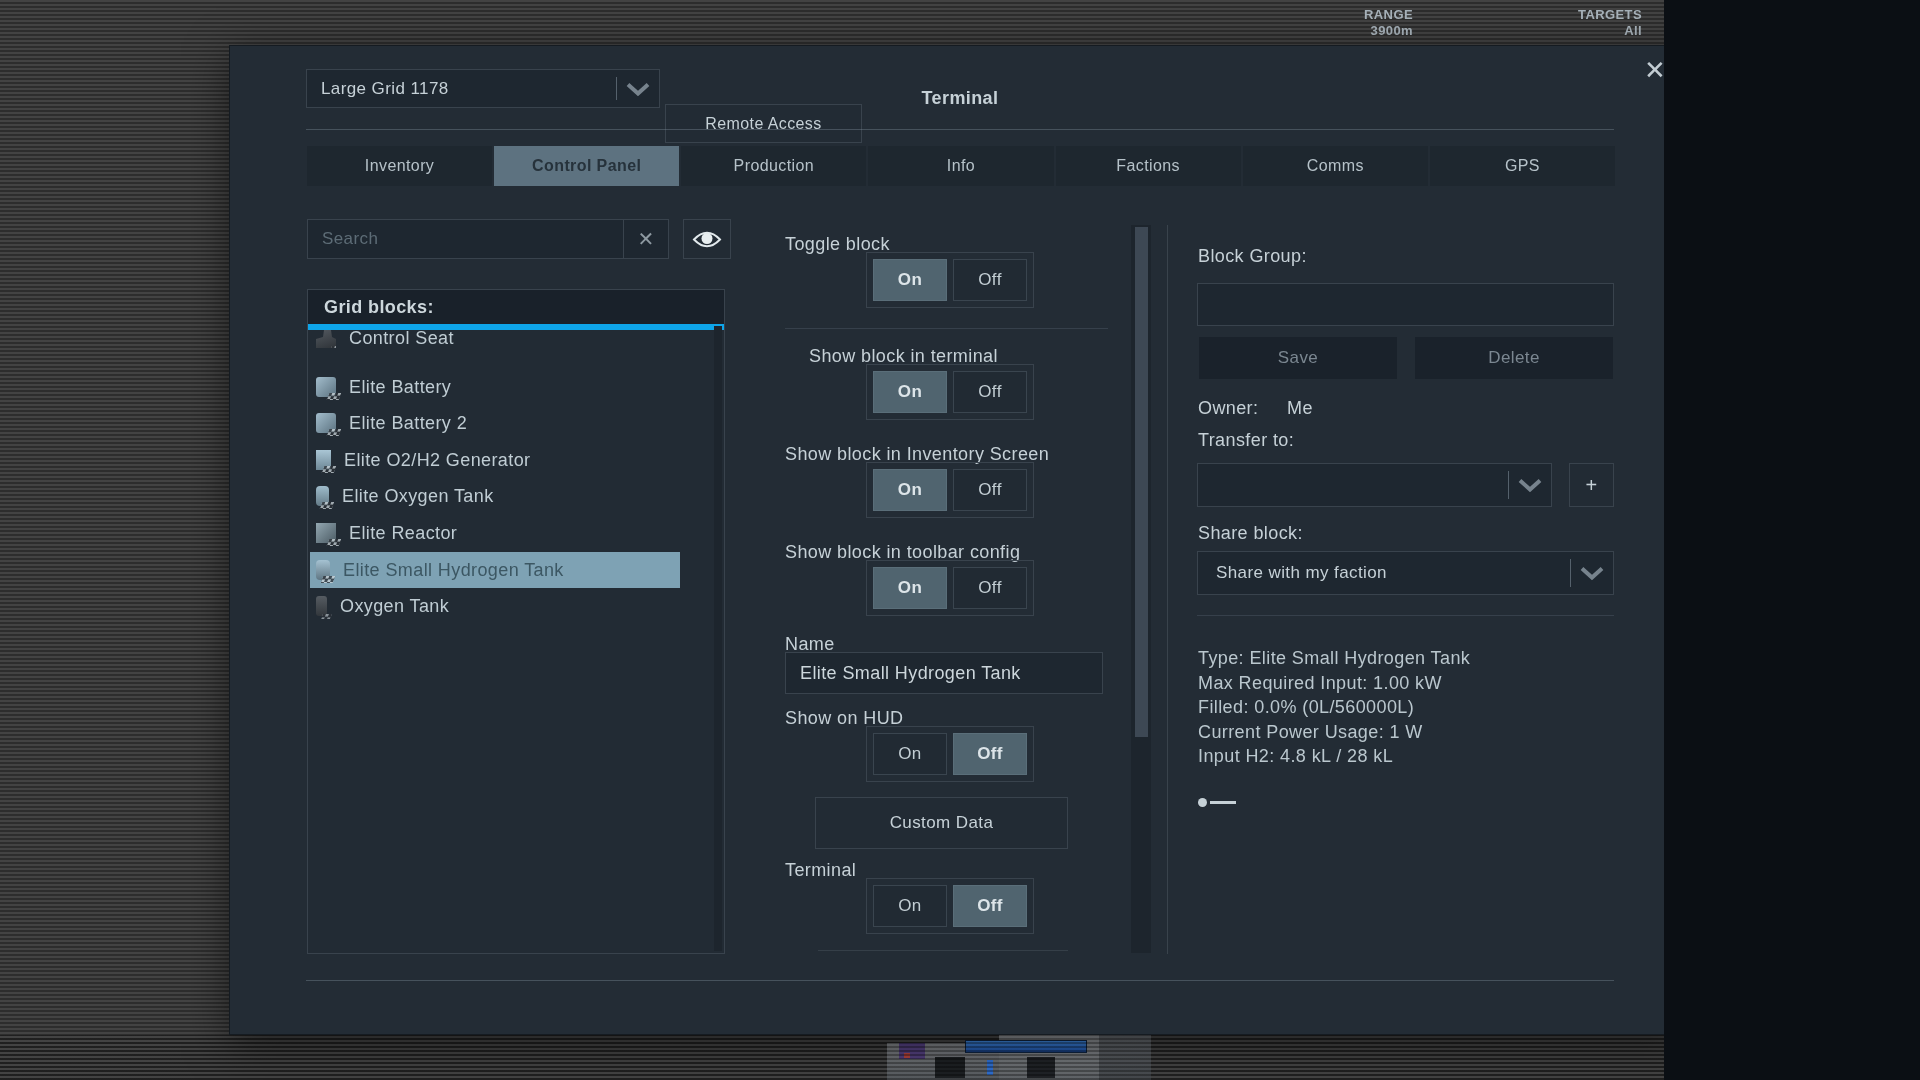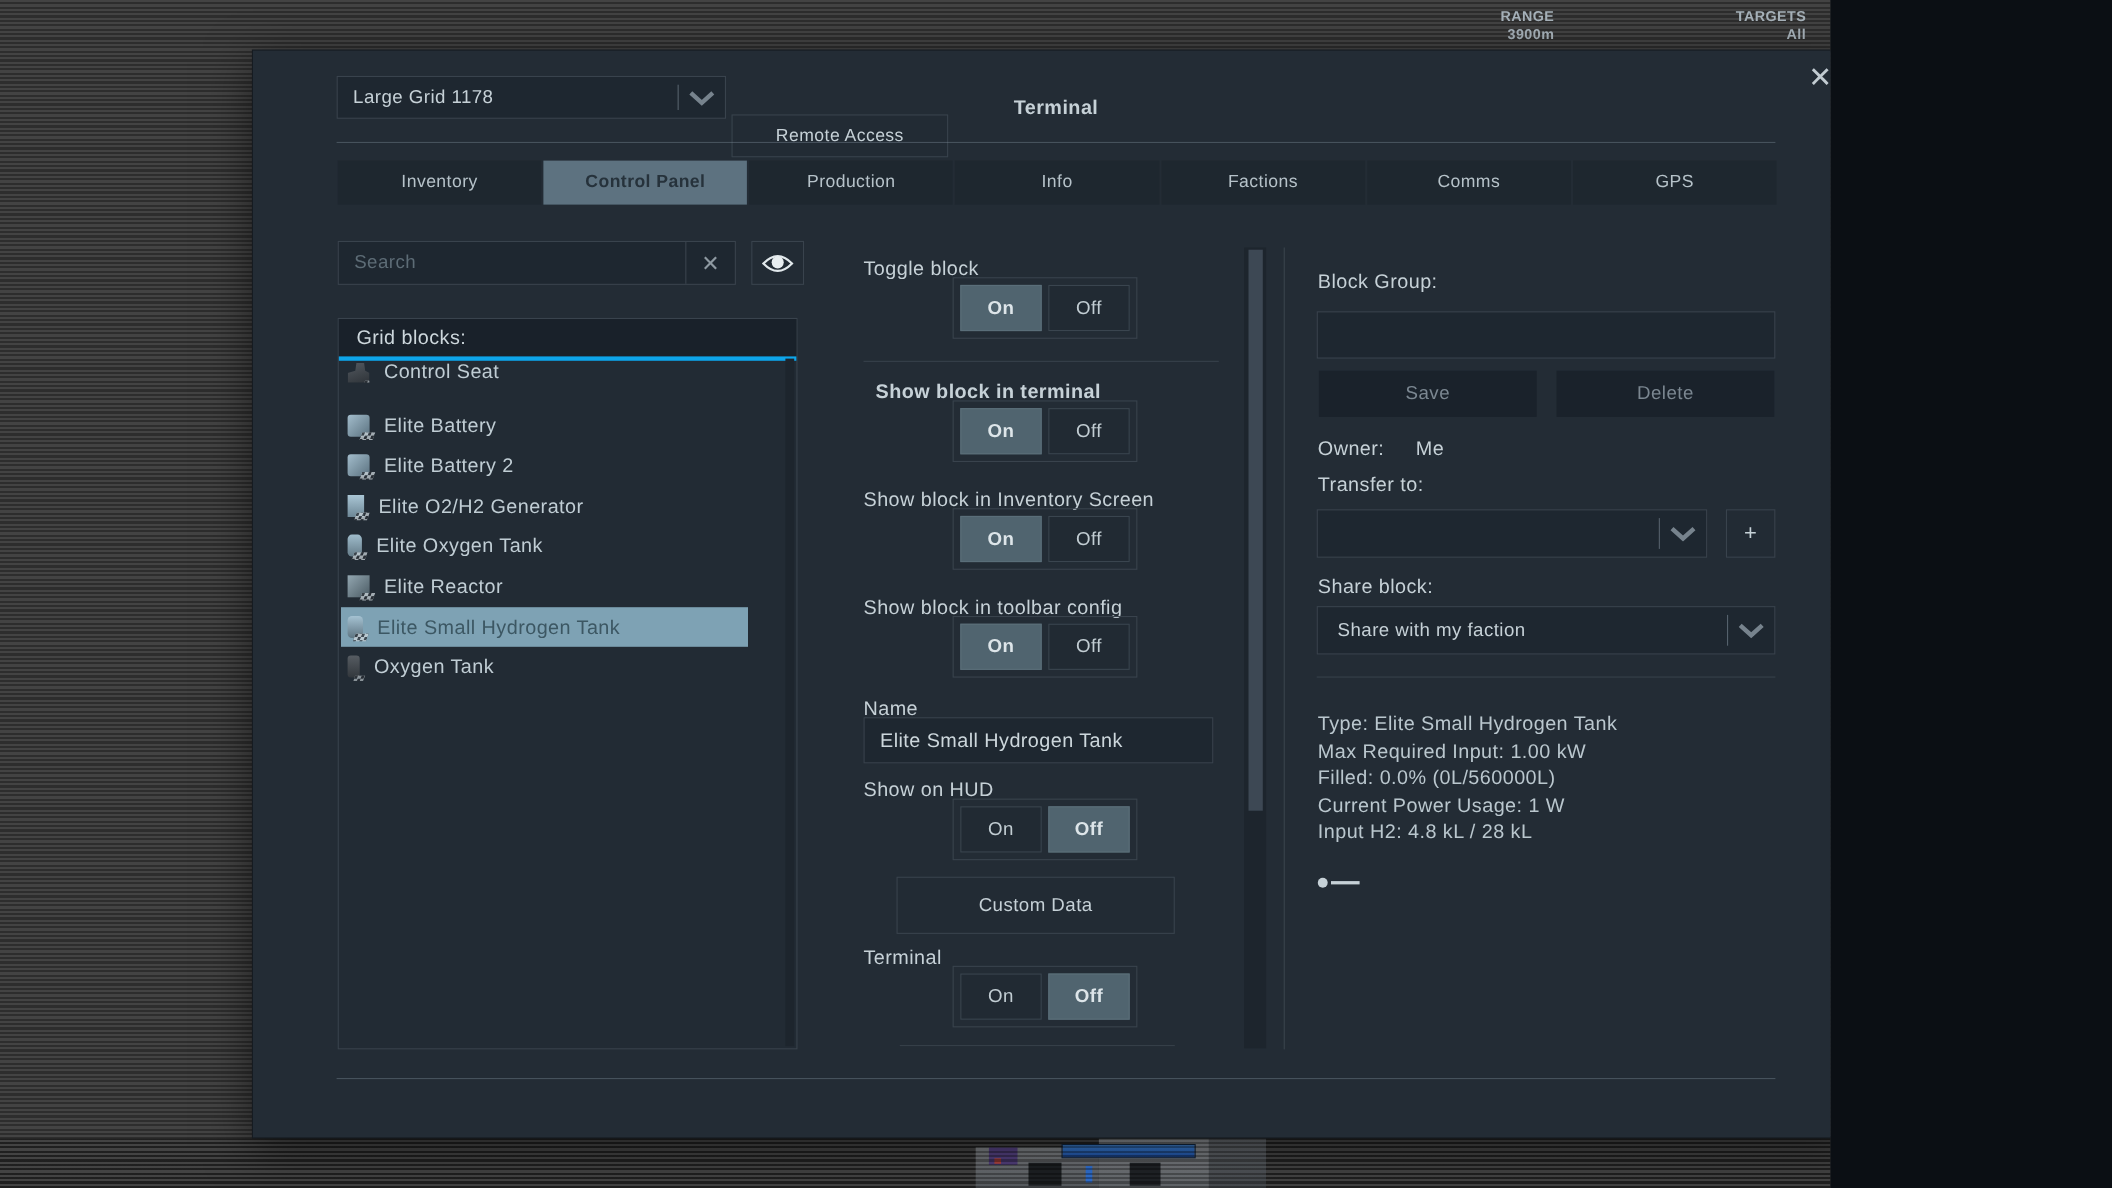--- a/index.html
+++ b/index.html
@@ -31,22 +31,22 @@
   .tab.active{background:#5d7280;color:#26323b;font-weight:bold;}
   
   #search-field input{position:absolute;inset:0;background:transparent;border:none;outline:none;
     color:#cdd7dc;font:17px "Liberation Sans","DejaVu Sans",sans-serif;padding:0 54px 0 14px;letter-spacing:.4px;}
   #search-field input::placeholder{color:#5d6c76;}
   #search-clear{position:absolute;right:0;top:0;bottom:0;width:44px;border-left:1px solid #39434d;
     display:flex;align-items:center;justify-content:center;color:#8e99a1;font-size:20px;}
   
   #blocklist{background:#222b34;border:1px solid #39434d;}
   #list-header{position:absolute;left:0;right:0;top:0;height:34px;background:#19212a;
-    border-bottom:4px solid #0ea5e9;display:flex;align-items:center;padding-left:16px;
-    font-size:18px;color:#cdd7dc;font-weight:normal;}
+    border-bottom:6px solid #0ea5e9;display:flex;align-items:center;padding-left:16px;
+    font-size:18px;color:#cdd7dc;font-weight:bold;}
   .row{position:absolute;left:2px;width:370px;height:36px;display:flex;align-items:center;
     font-size:18px;color:#c0cdd4;}
   .row.selected{background:#7ea2b4;color:#3c5763;}
   .bicon{position:relative;width:20px;height:20px;margin:0 13px 0 6px;flex:none;}
   .bicon::after{content:"";position:absolute;right:-4px;bottom:-3px;width:12px;height:7px;
     background:repeating-conic-gradient(#cdd6db 0% 25%,#2a2f35 0% 50%);background-size:6px 6px;
     transform:skewX(-20deg);opacity:.75;}
   .i-seat{background:linear-gradient(160deg,#565c63,#2e3338);clip-path:polygon(0 55%,35% 45%,40% 10%,75% 10%,80% 45%,100% 55%,100% 100%,0 100%);}
   .i-batt{background:linear-gradient(135deg,#a3bdcc,#5b7280);border-radius:3px;}
   .i-gen{width:15px;background:linear-gradient(180deg,#aac6d5,#6d8796);}
@@ -198,21 +198,21 @@
     <div class="a tgl" style="left:636px;top:206px;">
       <div class="tbtn active">
           <span>On</span>
         </div>
       <div class="tbtn">
           <span>Off</span>
         </div>
     </div>
     <div class="a hr" style="left:555px;top:282px;width:323px;opacity:.55;"></div>
 
-    <div class="a lbl" style="left:566px;top:300px;font-weight:bold;">Show block in terminal</div>
+    <div class="a lbl" style="left:579px;top:300px;">Show block in terminal</div>
     <div class="a tgl" style="left:636px;top:318px;">
       <div class="tbtn active">
           <span>On</span>
         </div>
       <div class="tbtn">
           <span>Off</span>
         </div>
     </div>
 
     <div class="a lbl" style="left:555px;top:398px;">Show block in Inventory Screen</div>

